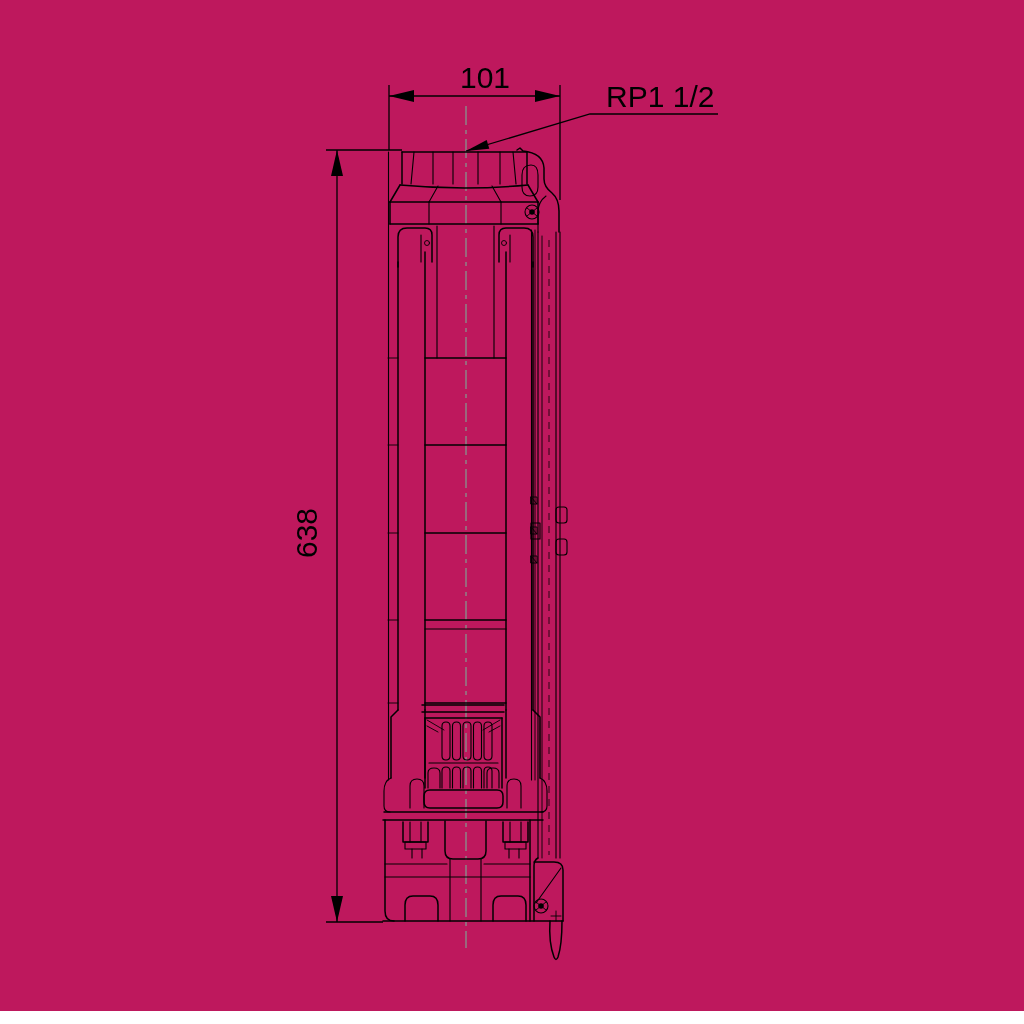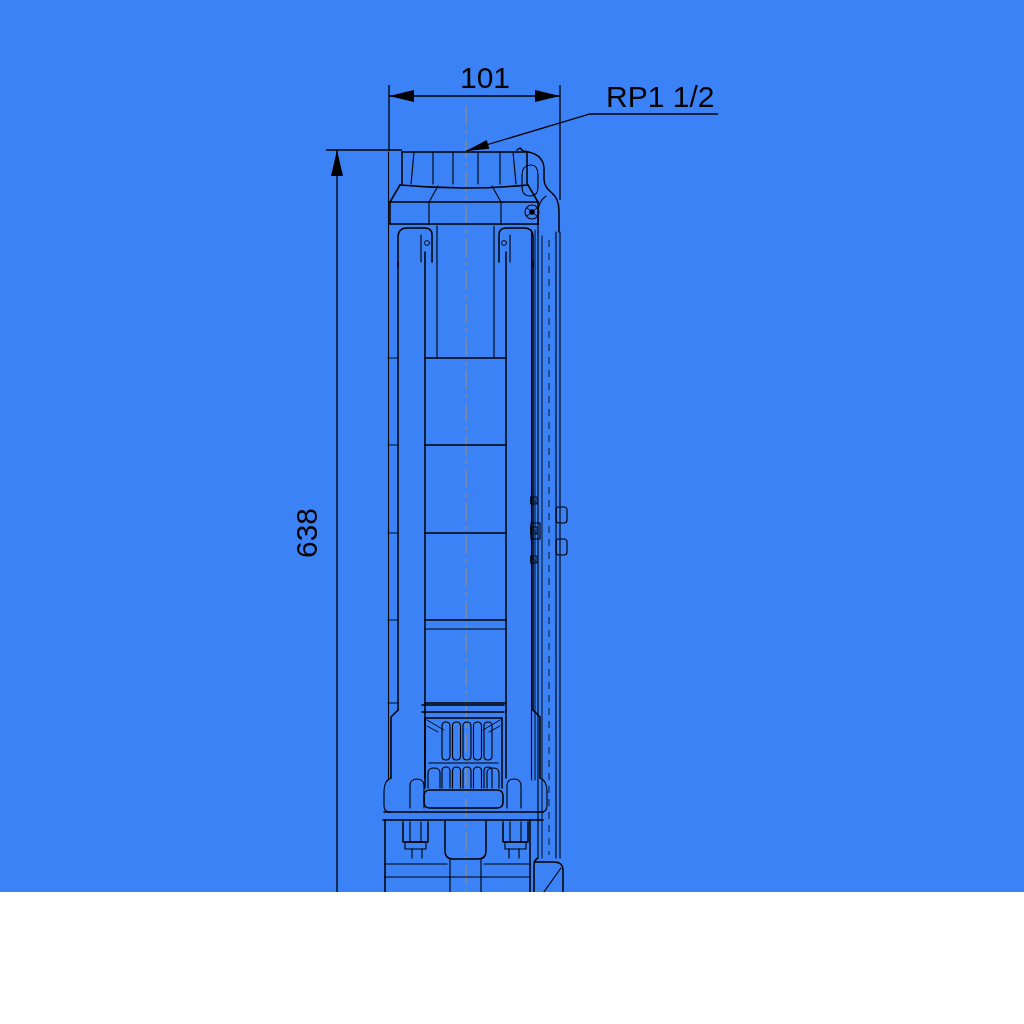--- a/index.html
+++ b/index.html
@@ -1,16 +1,16 @@
 <!DOCTYPE html>
 <html><head>
 <meta charset="utf-8">
 <style>
   html,body{margin:0;padding:0;background:#fff;}
-  #stage{position:relative;width:1024px;height:892px;background:#3b82f6;overflow:hidden;
+  #stage{position:relative;width:1024px;height:1011px;background:#be185d;overflow:hidden;
          font-family:"Liberation Sans", sans-serif;}
   svg{position:absolute;left:0;top:0;}
   .ln  {stroke:#000;stroke-width:1.5;fill:none;stroke-linecap:round;stroke-linejoin:round;}
   .ln2 {stroke:#000;stroke-width:1.1;fill:none;stroke-linecap:round;stroke-linejoin:round;}
   .ln3 {stroke:#000;stroke-width:0.9;fill:none;stroke-linecap:round;stroke-linejoin:round;}
   .dim {stroke:#000;stroke-width:1.3;fill:none;}
   .arr {fill:#000;stroke:none;}
   .cl  {stroke:#8a8a8a;stroke-width:1.4;fill:none;stroke-dasharray:19 5 4 5;}
   .hid {stroke:#000;stroke-width:0.8;fill:none;stroke-dasharray:7 6;}
   .txt {font-family:"Liberation Sans", sans-serif;font-size:30px;fill:#000;}

